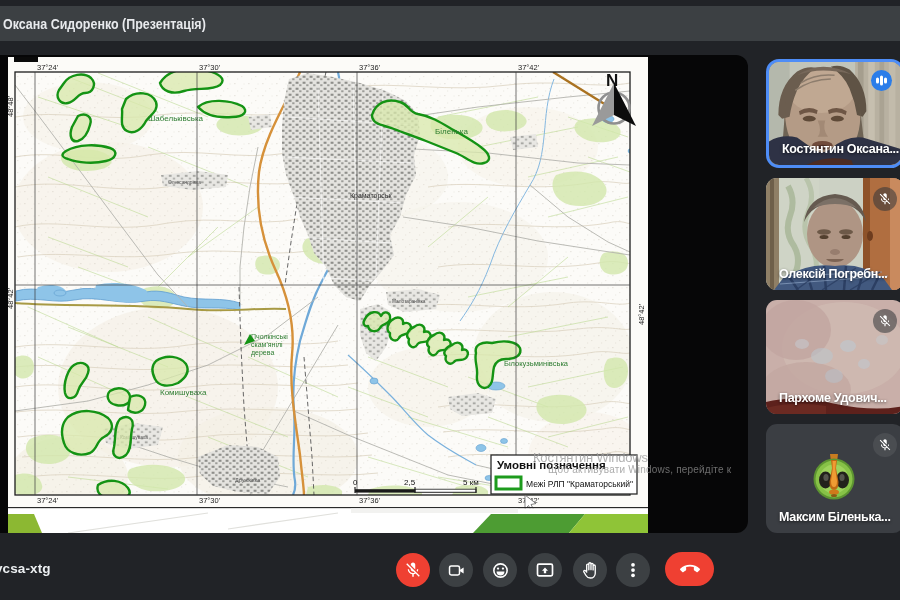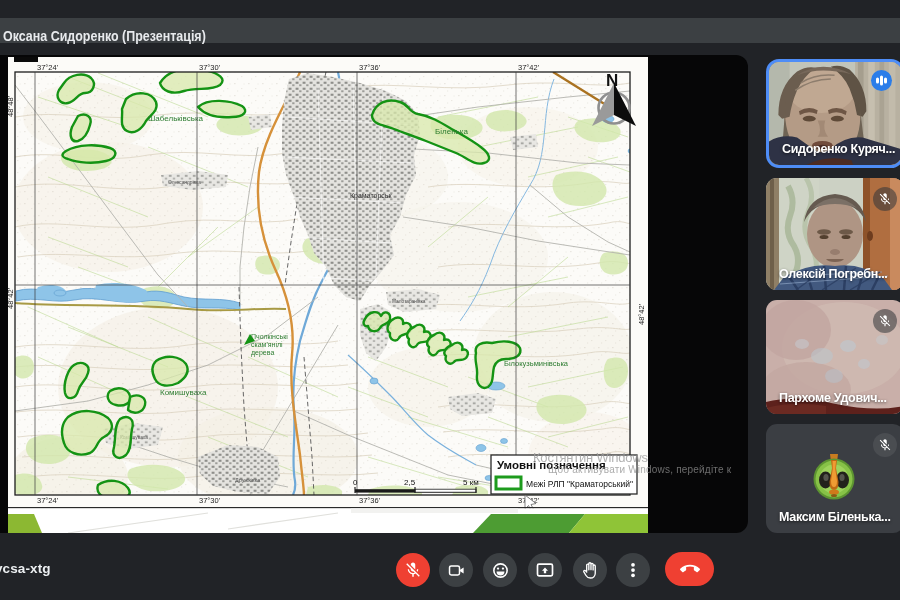--- a/index.html
+++ b/index.html
@@ -4,21 +4,21 @@
   html,body{margin:0;padding:0}
   body{width:900px;height:600px;background:#212327;font-family:"Liberation Sans",sans-serif;overflow:hidden;position:relative}
   .abs{position:absolute}
   .name{position:absolute;left:13px;bottom:9px;color:#fff;font-size:12.5px;font-weight:bold;text-shadow:0 1px 3px rgba(0,0,0,.6);letter-spacing:-.3px;white-space:nowrap}
   .micoff{position:absolute;top:9px;right:7px;width:24px;height:24px;border-radius:50%;background:rgba(50,53,57,.55);display:flex;align-items:center;justify-content:center}
   .tile{position:absolute;left:766px;width:138px;border-radius:11px;overflow:hidden;background:#3b3e43}
   .btn{position:absolute;top:553px;width:34px;height:34px;border-radius:50%;background:#3c4043;display:flex;align-items:center;justify-content:center}
 </style></head>
 <body>
 
-<div class="abs" style="left:0;top:18px;width:900px;height:25px;background:#3c4043;color:#e8eaed;line-height:35px;padding-left:3px;box-sizing:border-box"><span style="display:inline-block;font-size:14px;font-weight:bold;transform:scaleX(.89);transform-origin:0 50%">Оксана Сидоренко (Презентація)</span></div>
+<div class="abs" style="left:0;top:6px;width:900px;height:35px;background:#3c4043;color:#e8eaed;line-height:35px;padding-left:3px;box-sizing:border-box"><span style="display:inline-block;font-size:14px;font-weight:bold;transform:scaleX(.89);transform-origin:0 50%">Оксана Сидоренко (Презентація)</span></div>
 
 <div class="abs" style="left:-12px;top:55px;width:760px;height:478px;background:#060607;border-radius:12px;overflow:hidden">
   <div class="abs" style="left:20px;top:2px;width:640px;height:476px;background:#fbfaf7">
     <svg width="640" height="476" viewBox="0 0 640 476">
 <defs>
 <pattern id="city" width="7" height="6" patternUnits="userSpaceOnUse">
   <rect width="7" height="6" fill="#e4e3df"></rect>
   <rect x="0.6" y="0.7" width="2.9" height="2.1" fill="#8e8e8a"></rect>
   <rect x="4.2" y="3.3" width="2.3" height="1.9" fill="#9c9c98"></rect>
 </pattern>
@@ -254,21 +254,21 @@
     <path d="M32,52 Q42,46 52,51 L51,55 Q42,51 33,56Z" fill="#6e5645"></path>
     <path d="M63,51 Q73,46 83,52 L82,56 Q73,51 64,55Z" fill="#6e5645"></path>
     <ellipse cx="43" cy="60" rx="7" ry="3" fill="#5f4a38"></ellipse>
     <ellipse cx="73" cy="60" rx="7" ry="3" fill="#5f4a38"></ellipse>
     <path d="M52,62 Q57,74 52,79 L63,79 Q57,72 60,62Z" fill="#9d8470" opacity="0.8"></path>
     <ellipse cx="57" cy="88" rx="11" ry="4.5" fill="#714c3c"></ellipse>
     <ellipse cx="57" cy="90" rx="6" ry="2.5" fill="#4e3028"></ellipse>
     <path d="M0,109 L0,84 Q14,76 30,80 L50,94 Q57,98 66,92 Q82,78 100,80 L141,92 L141,109 Z" fill="#2e3245"></path>
     <path d="M40,109 Q60,98 88,104 L90,109Z" fill="#4c2b22"></path>
   </svg>
-  <div class="name">Сидоренко Куряч...</div>
+  <div class="name">Костянтин Оксана...</div>
   <div class="abs" style="top:8px;right:9px;width:21px;height:21px;border-radius:50%;background:#2b7de9;display:flex;align-items:center;justify-content:center">
     <svg width="13" height="13" viewBox="0 0 13 13">
         <g fill="#fff">
           <rect x="1" y="3.5" width="3" height="6" rx="1.5"></rect>
           <rect x="5" y="1.5" width="3" height="10" rx="1.5"></rect>
           <rect x="9" y="3.5" width="3" height="6" rx="1.5"></rect>
         </g>
       </svg>
   </div>
 </div>

